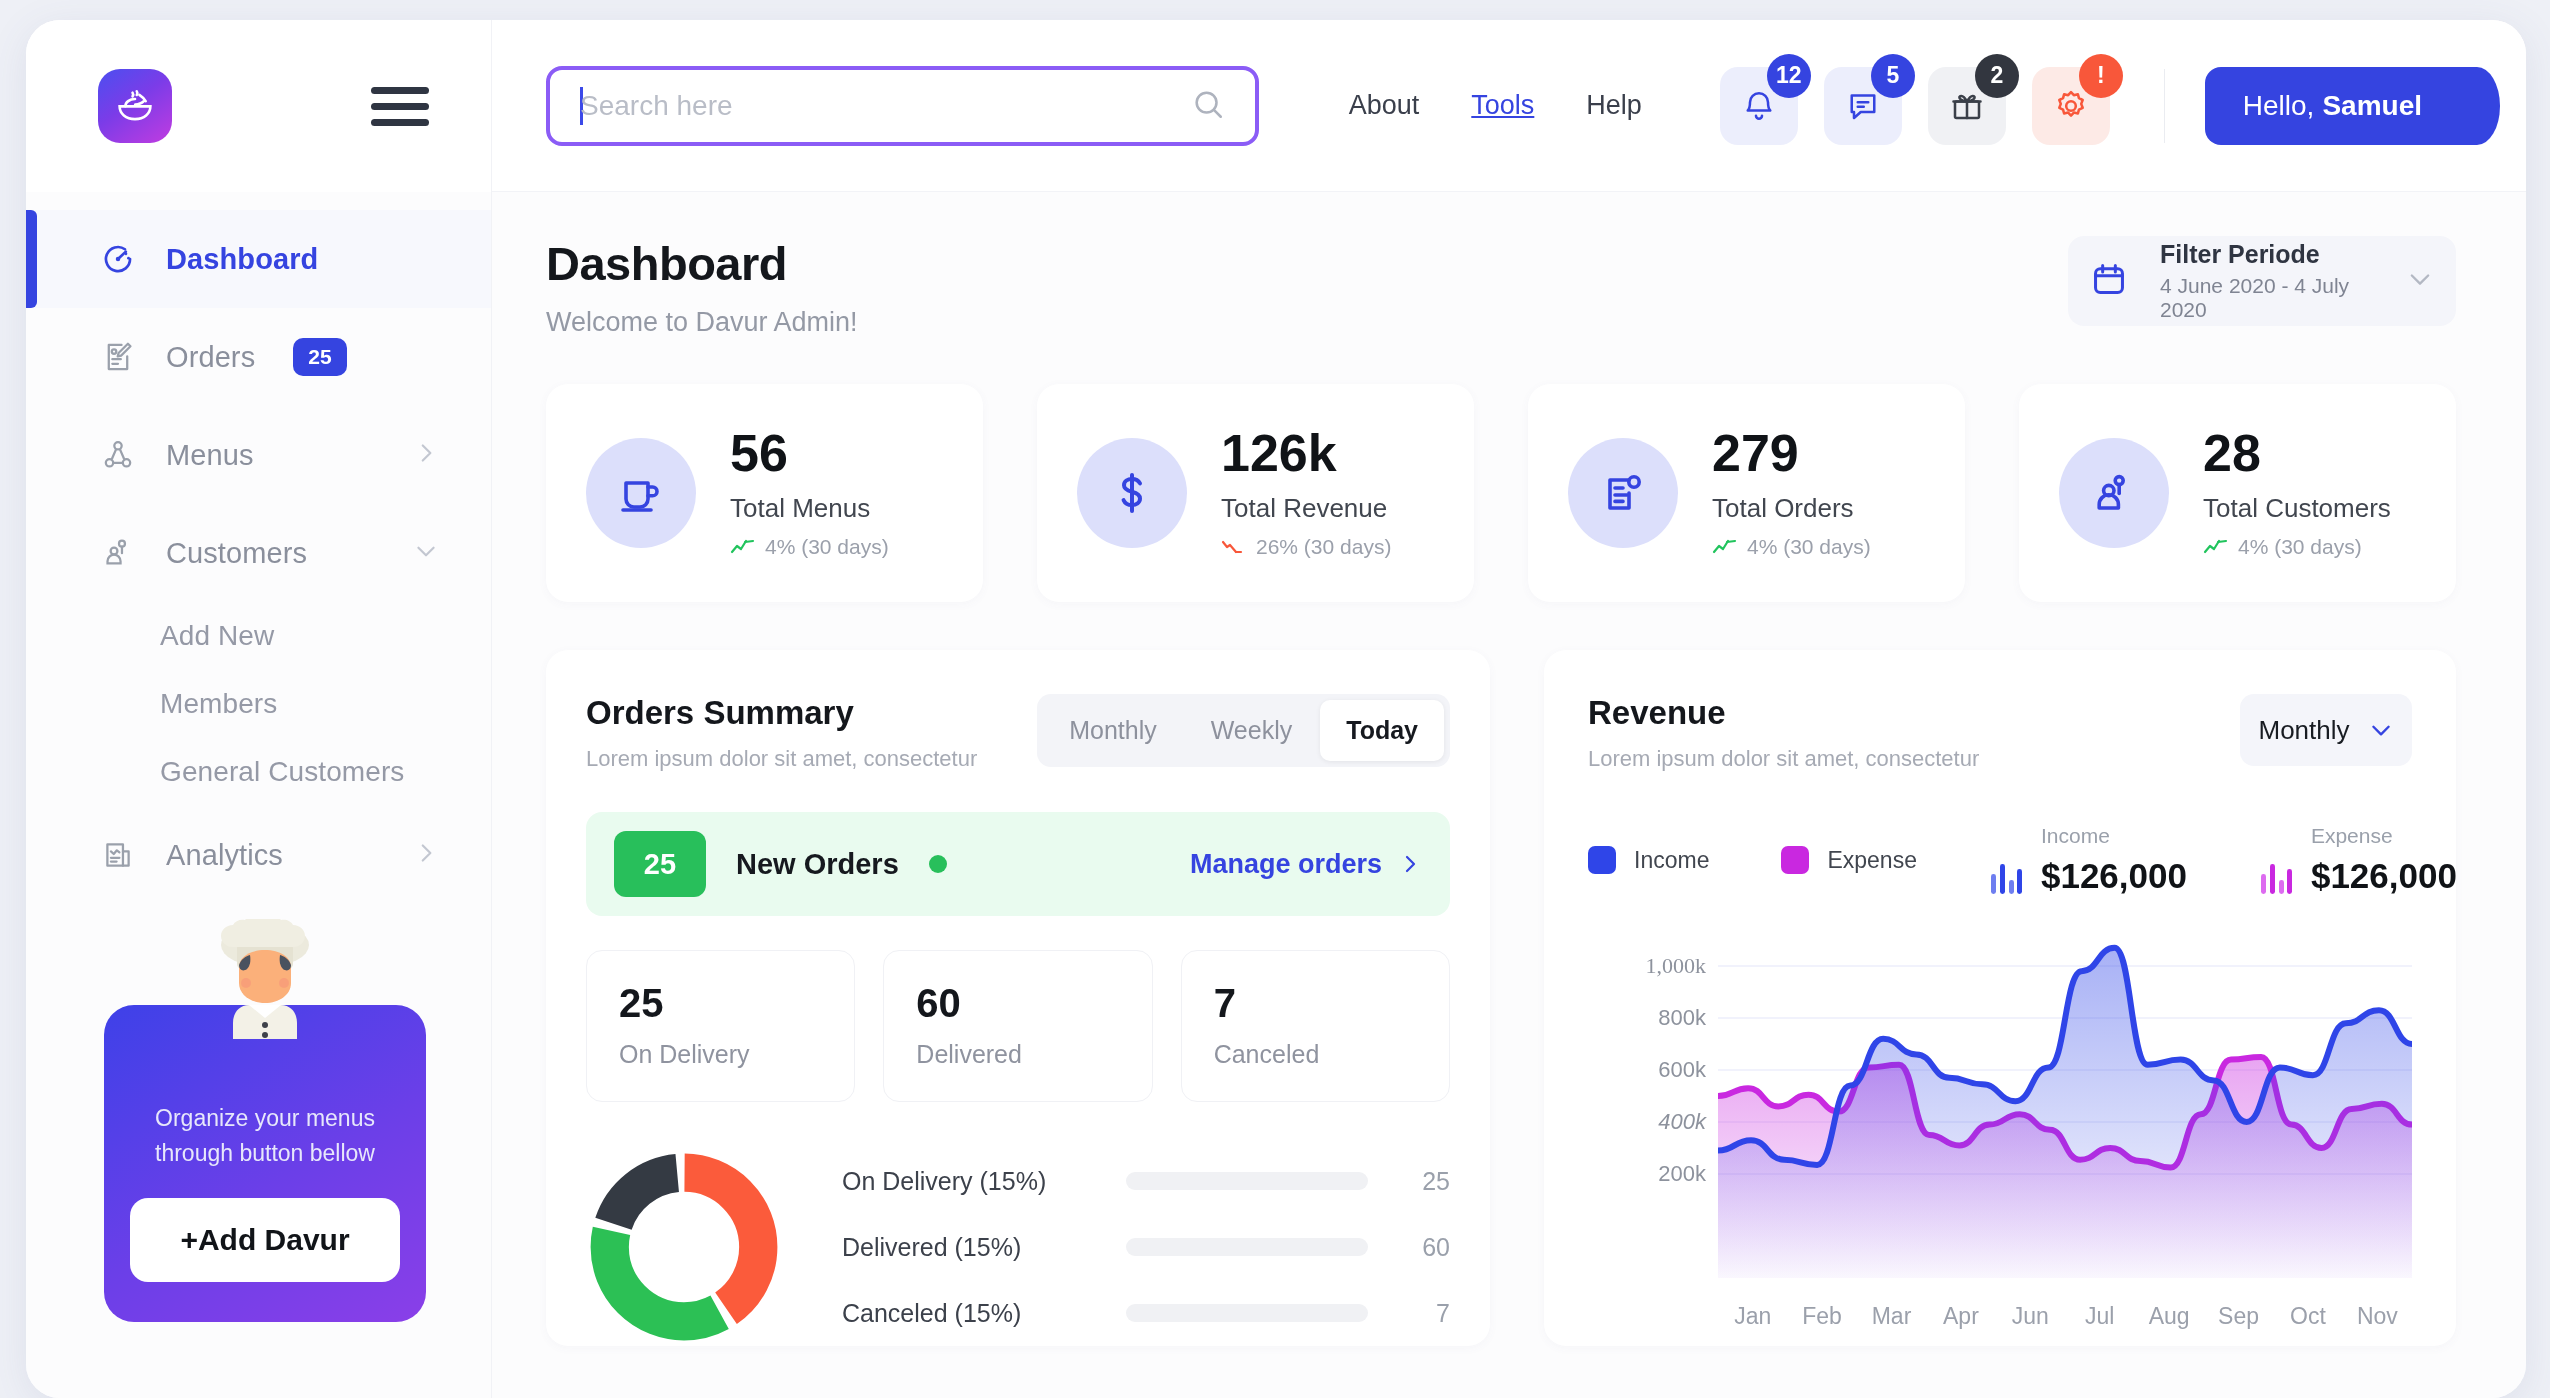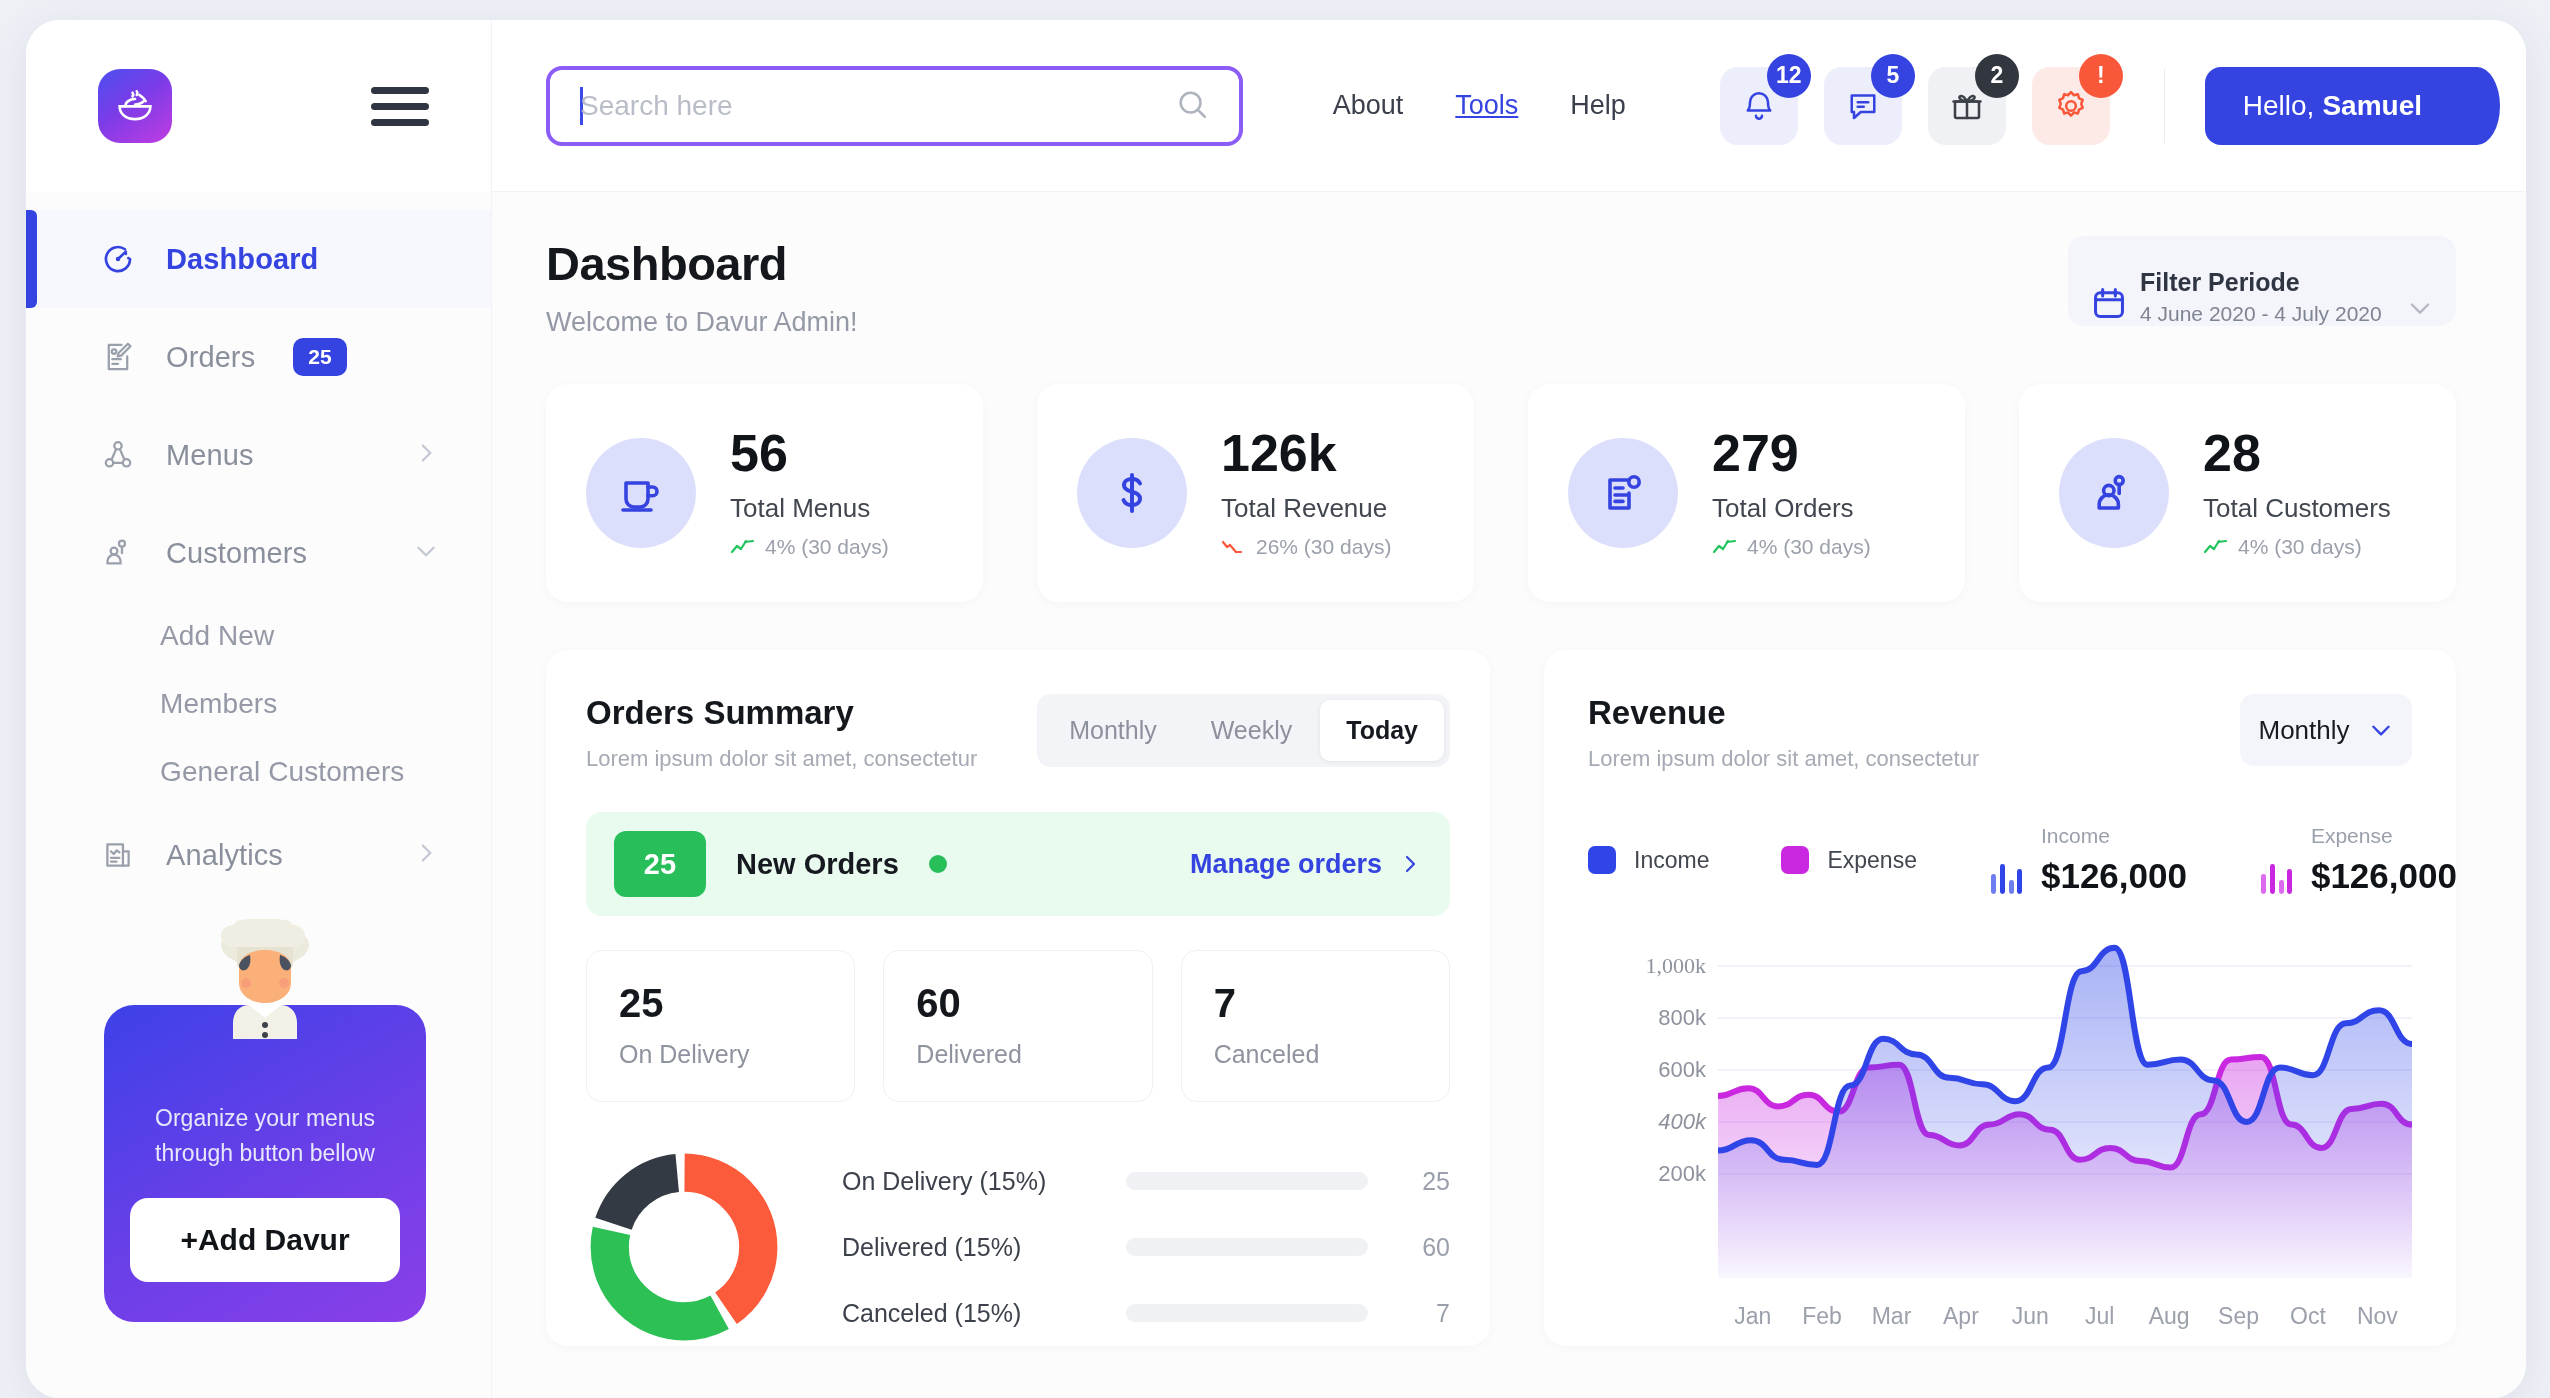--- a/index.html
+++ b/index.html
@@ -110,21 +110,21 @@
     font-family:"Liberation Sans",sans-serif; font-size: 28px; color:#2f3542;
     caret-color:#3544e0;
   }
   .search-input::placeholder { color:#b9bdc7; }
   .caret { width:3px; height:38px; background:#3b49e8; margin-right:-3px; }
 
   .toplinks { display:flex; align-items:center; gap: 52px; margin-left: 60px; }
   .toplink { font-size: 27px; color:#3a3f4b; cursor:pointer; }
   .toplink.active { color:#3544e0; text-decoration: underline; }
 
-  .icons { display:flex; align-items:center; gap: 26px; margin-left: 64px; }
+  .icons { display:flex; align-items:center; gap: 26px; margin-left: 48px; }
   .icbtn {
     position: relative; width: 78px; height: 78px;
     border-radius: 18px; background:#eceefc;
     display:flex; align-items:center; justify-content:center; cursor:pointer;
   }
   .icbtn.grey { background:#f0f1f4; }
   .icbtn.red  { background:#fdeae6; }
   .ic-badge {
     position:absolute; top:-13px; right:-13px;
     min-width: 44px; height: 44px; padding: 0 9px;
@@ -149,21 +149,21 @@
     border-radius: 0 50% 50% 0 / 0 50% 50% 0;
   }
 
   .content { flex:1; padding: 44px 70px 0 54px; overflow: hidden; }
 
   .page-head { display:flex; align-items:flex-start; justify-content:space-between; }
   .page-title { font-size: 47px; font-weight: 800; color:#14171c; letter-spacing:-.5px; }
   .page-sub { font-size: 27px; color:#9499a5; margin-top: 16px; }
   .filter {
     width: 388px; height: 90px; background:#f4f5fa; border-radius: 16px;
-    display:flex; align-items:flex-end; gap: 12px; padding: 0 22px; cursor:pointer;
+    display:flex; align-items:center; gap: 32px; padding: 0 22px; cursor:pointer;
   }
   .filter-title { font-size: 25px; font-weight: 700; color:#2f3542; }
   .filter-date { font-size: 21px; color:#7f8492; margin-top: 5px; }
 
   
   .stats { display:flex; gap: 54px; margin-top: 46px; }
   .stat {
     flex:1; height: 218px; background:#fff; border-radius: 22px;
     display:flex; align-items:center; gap: 34px; padding: 0 40px;
     box-shadow: 0 2px 10px rgba(90,100,150,.045);

